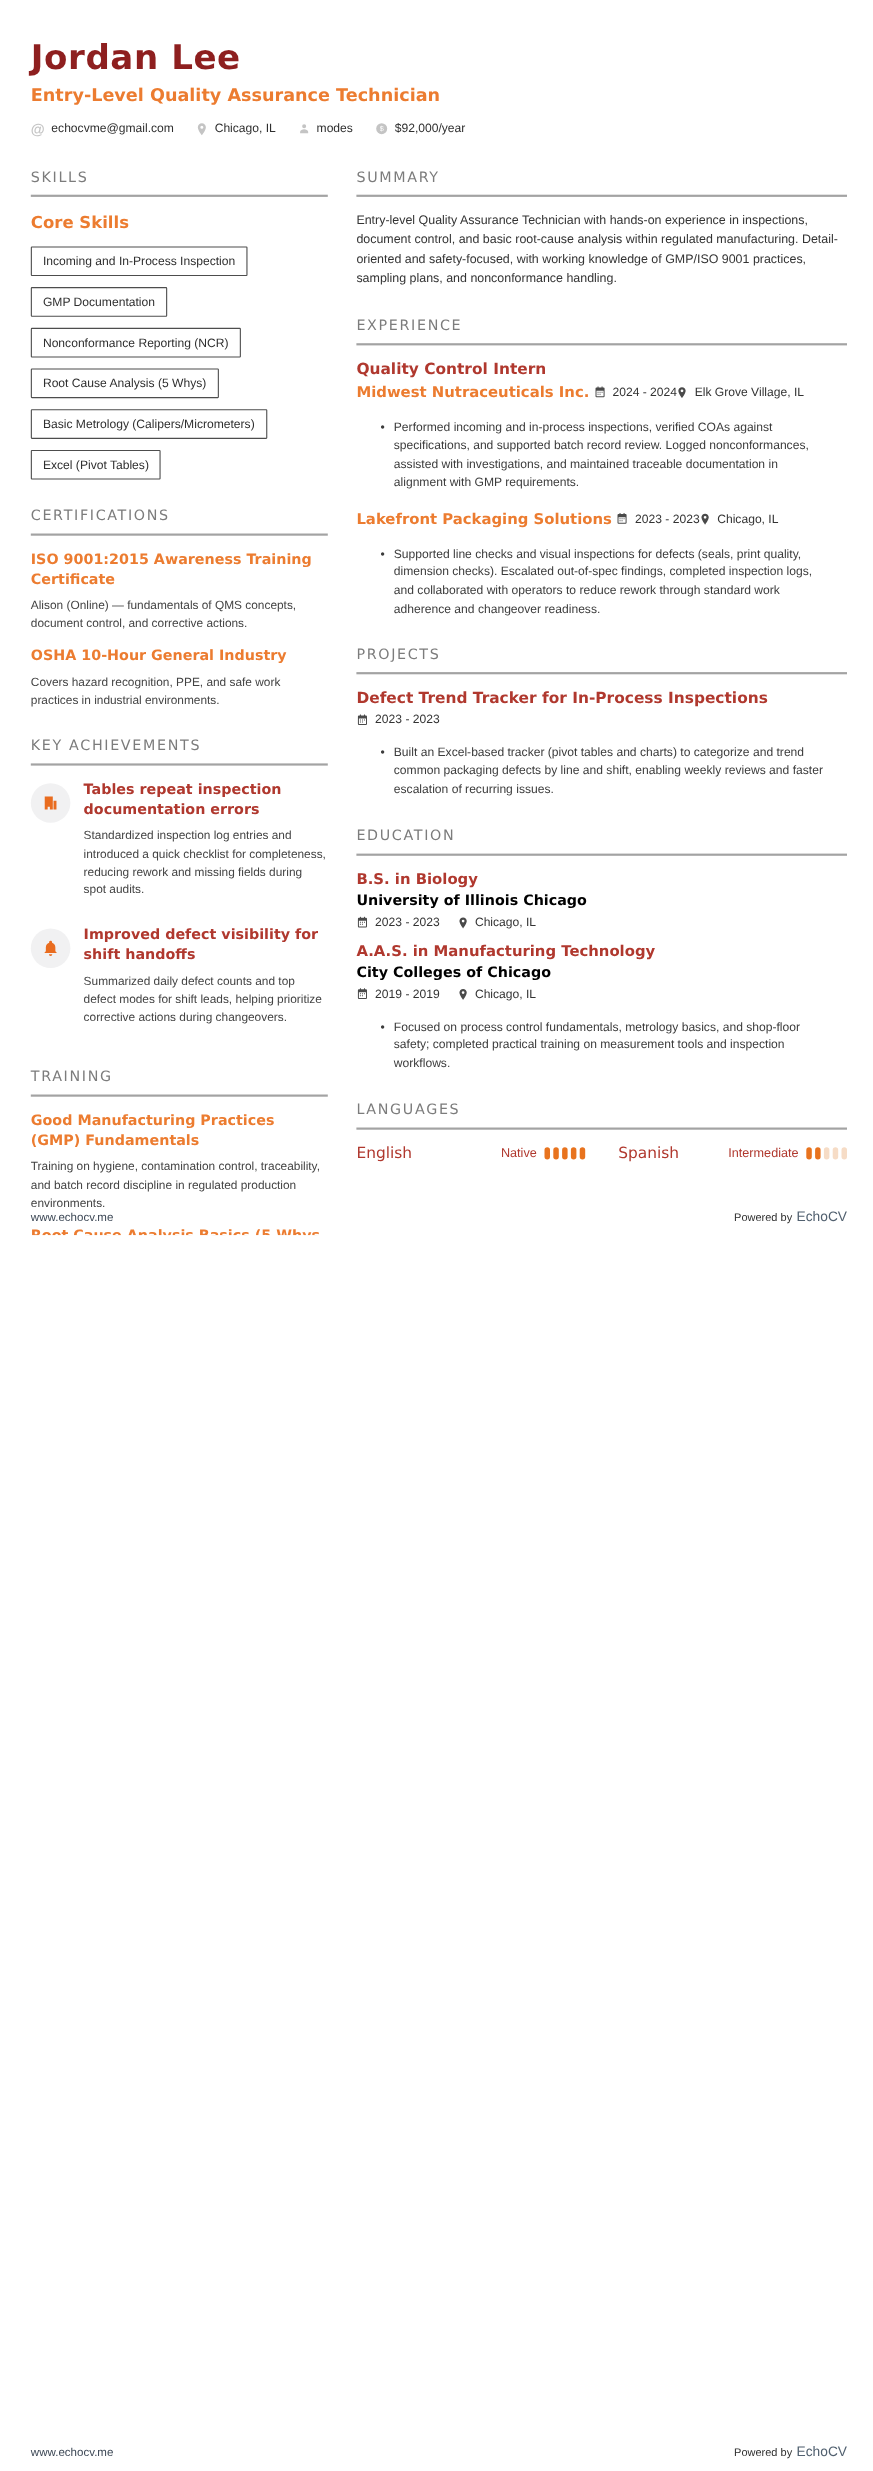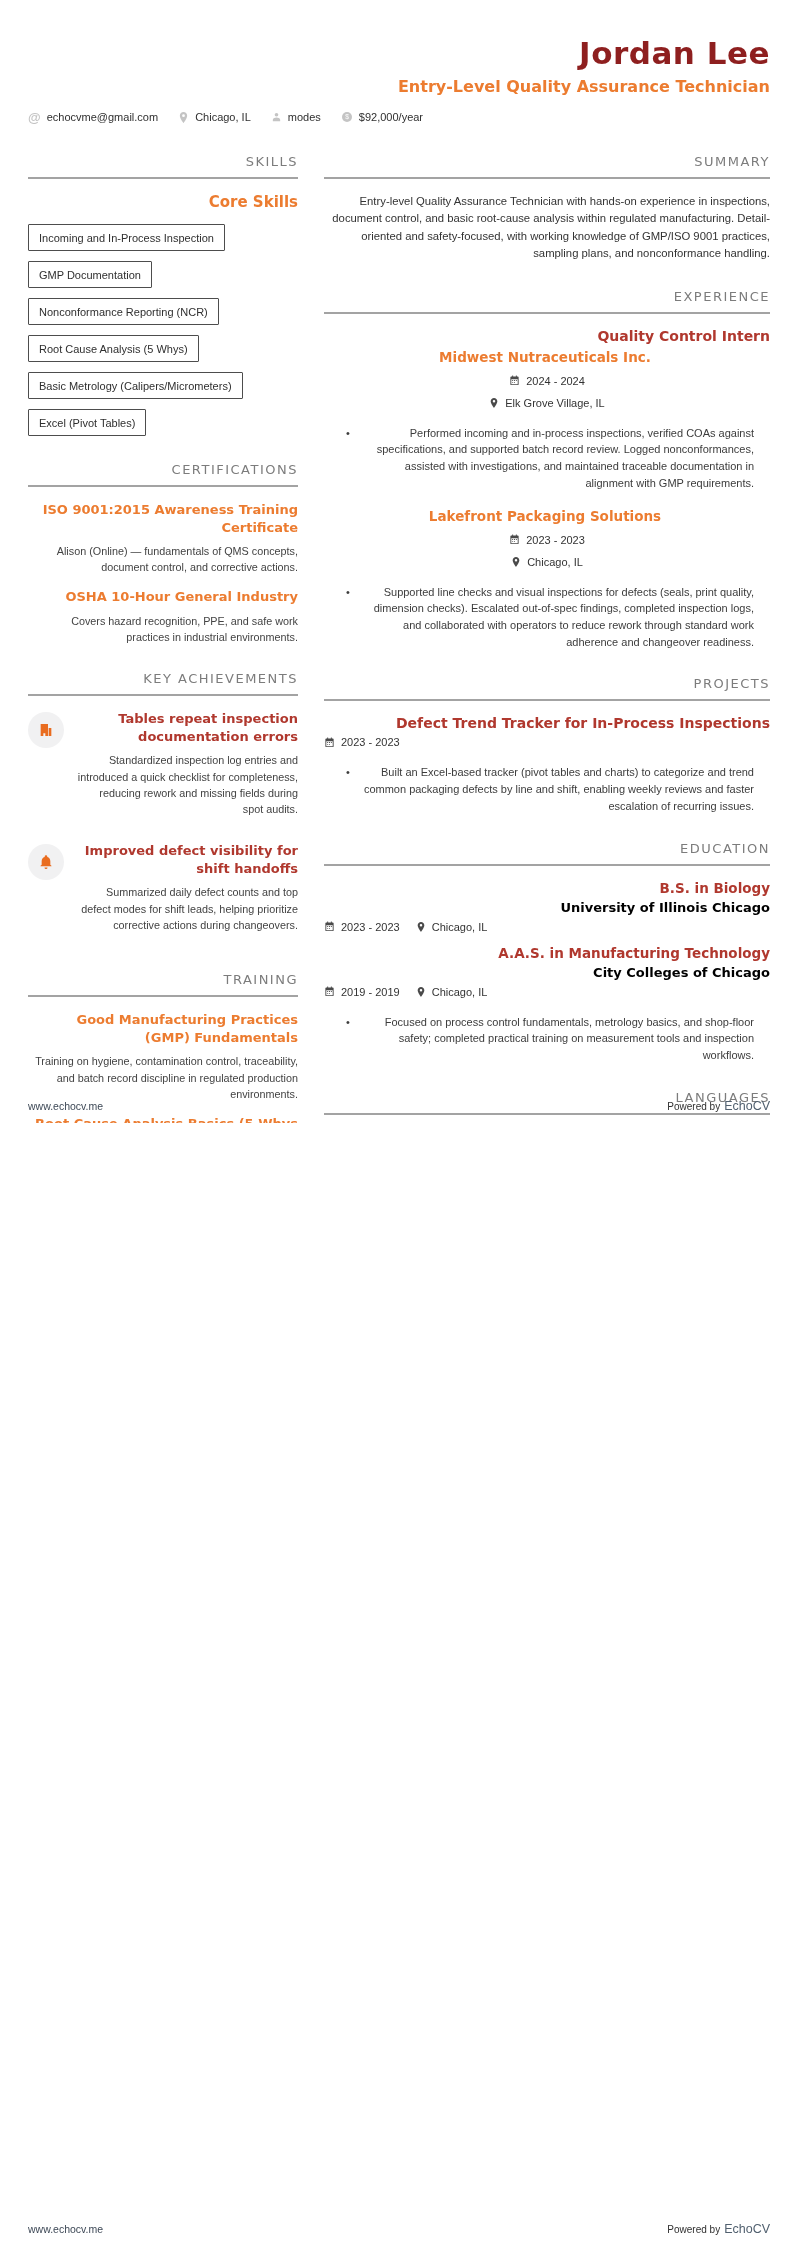--- a/index.html
+++ b/index.html
@@ -7,21 +7,20 @@
     width:794px;
     font-family:"Liberation Sans", sans-serif;
     color:#3f3f3f;
     -webkit-font-smoothing:antialiased;
   }
   .page {
     width:794px; height:1123px;
     position:relative; overflow:hidden;
     box-sizing:border-box;
     background:#ffffff;
-    text-align:right;
   }
   .page-inner { padding:36px 24px 0 28px; }
 
   
   .name {
     font-family:"DejaVu Sans","Liberation Sans",sans-serif;
     font-size:31px; font-weight:600; color:#8e1f1f;
     letter-spacing:.5px; margin:0 0 5px 0; line-height:1.15;
   }
   .job-title {
@@ -75,21 +74,21 @@
   }
 
   
   .summary-text { font-size:11.3px; line-height:1.55; color:#333; margin:0; }
 
   .xp-item { margin-bottom:12px; }
   .role {
     font-family:"DejaVu Sans","Liberation Sans",sans-serif;
     font-size:14px; font-weight:600; color:#b0382e; margin:0 0 5px 0;
   }
-  .org-row { display:flex; align-items:center; gap:10px; flex-wrap:wrap; margin:0 0 6px 0;flex-direction:column; }
+  .org-row { display:flex; align-items:center; flex-wrap:wrap; margin:0 0 6px 0; }
   .org {
     font-family:"DejaVu Sans","Liberation Sans",sans-serif;
     font-size:13.5px; font-weight:600; color:#ec7c30; margin-right:4px;
   }
   .meta { display:flex; align-items:center; gap:6px; font-size:11px; color:#333; }
   .meta-ic { color:#4a4a4a; display:inline-flex; }
   .meta-ic svg { display:block; }
   .meta-row { display:flex; align-items:center; gap:16px; margin:0 0 6px 0; }
 
   ul.bullets { margin:16px; padding:0 0 0 6px; list-style:none; }

